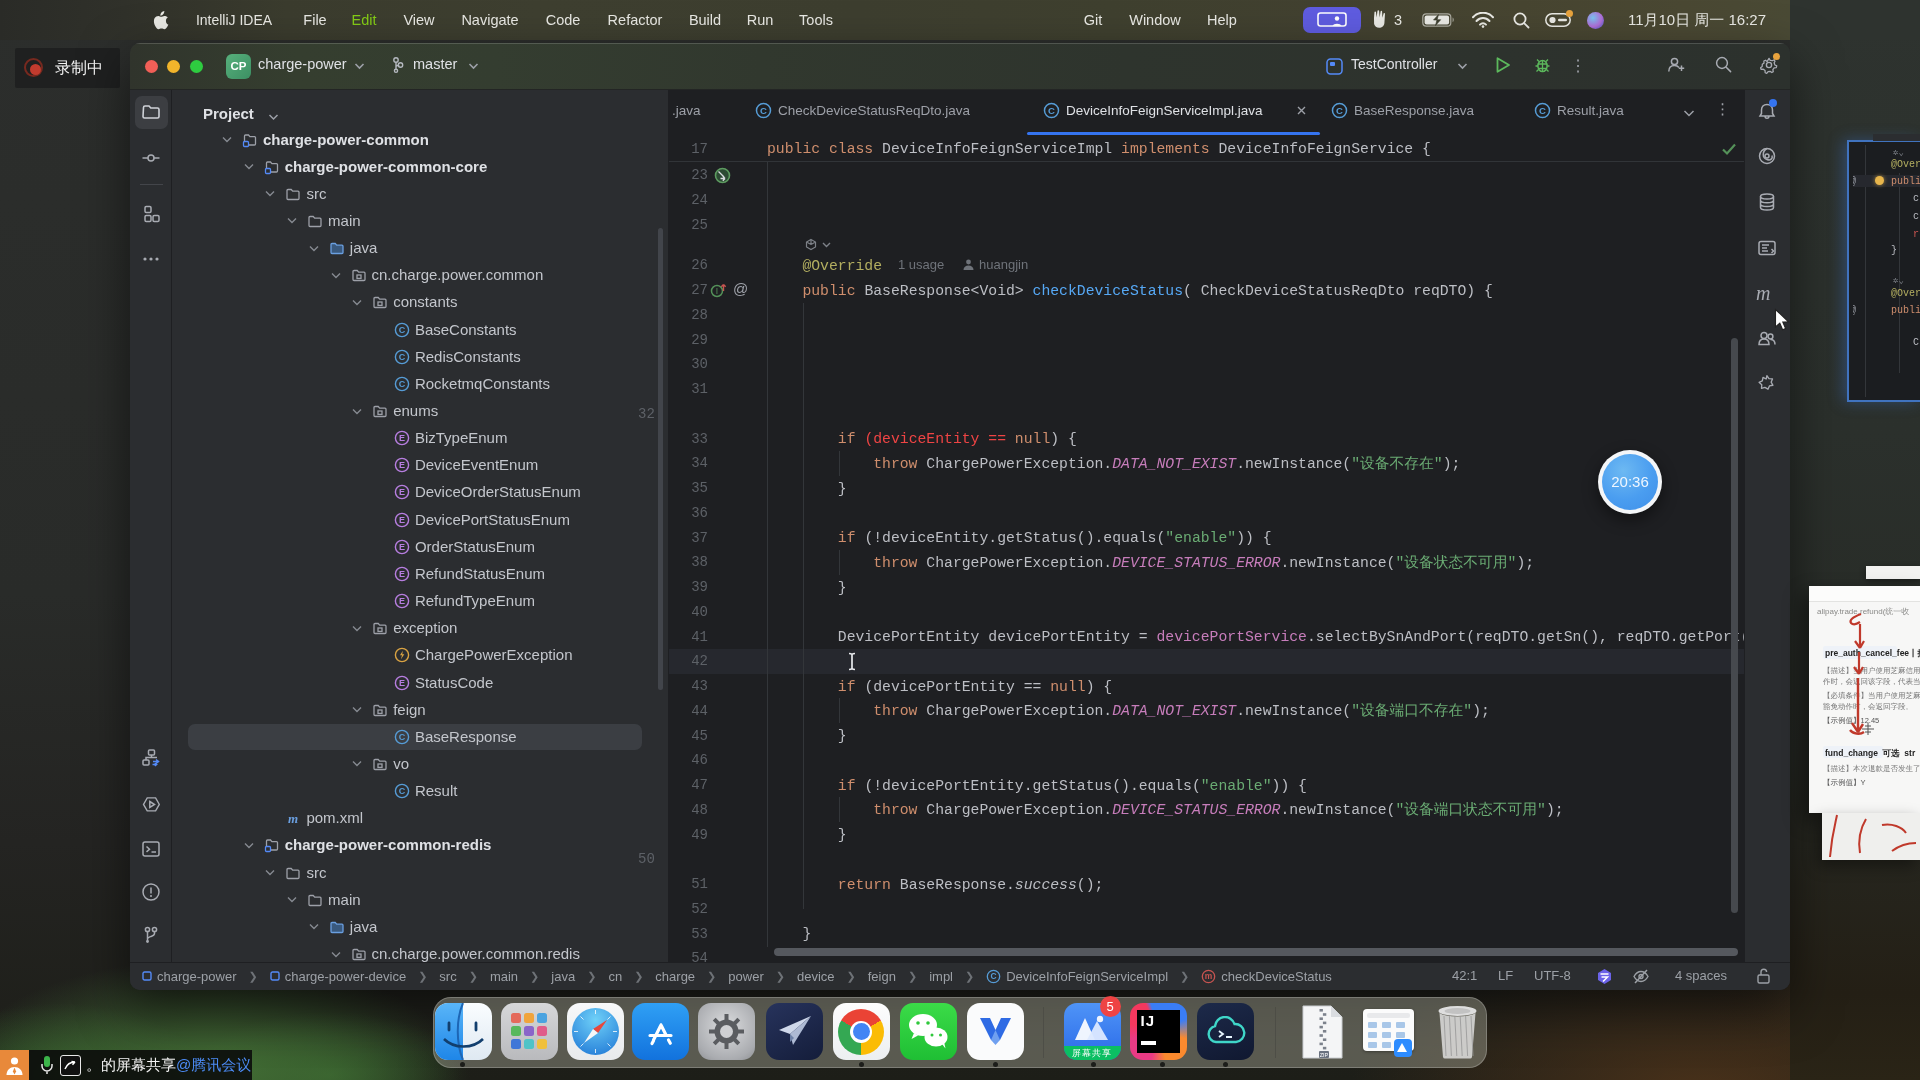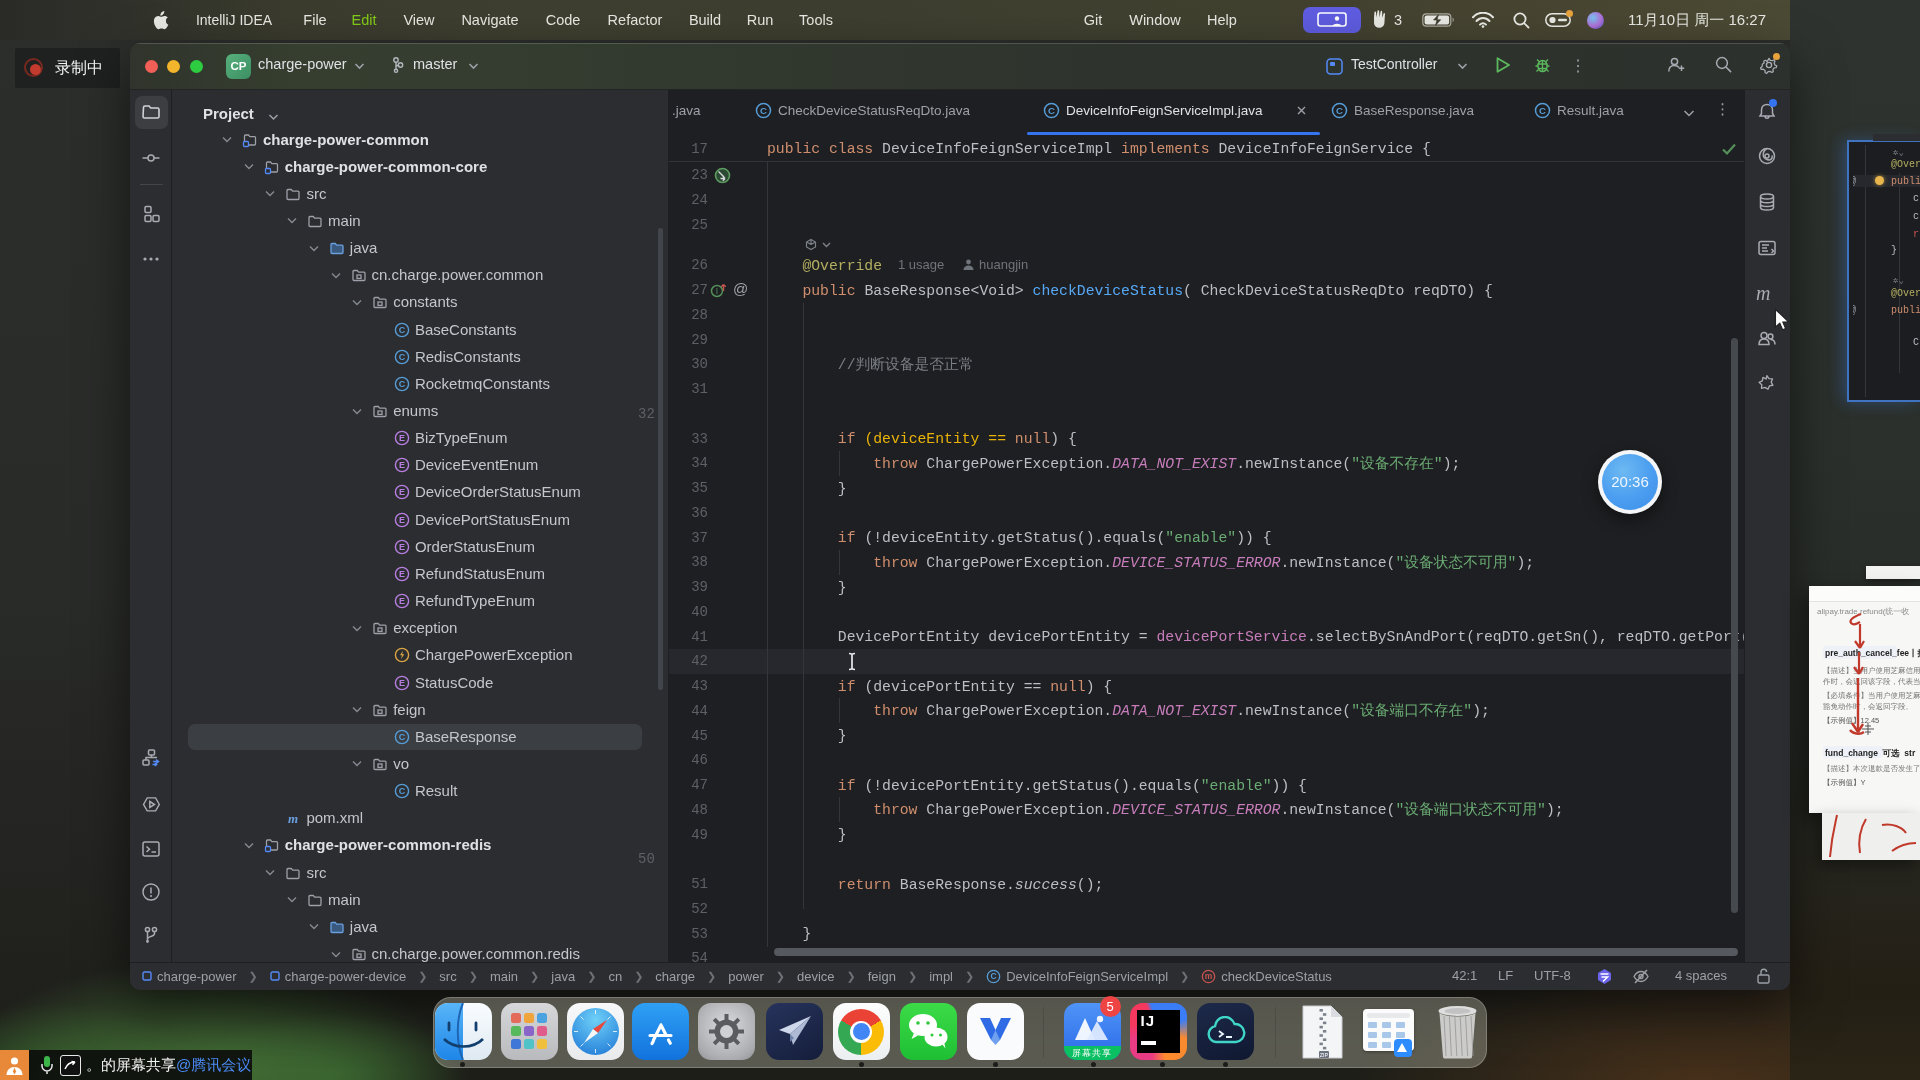--- a/index.html
+++ b/index.html
@@ -549,25 +549,22 @@
     <div class="abs" style="left:539px;top:118px;width:1075px;height:1px;background:#313438"></div>
     <div class="abs" style="left:539px;top:95.0px;width:1075px;height:22px;overflow:hidden">
       <pre class="abs mono" style="left:98px;top:1px;font-size:14.75px;line-height:20px;color:#bcbec4;white-space:pre"><span style="color:#cf8e6d">public class </span><span style="color:#bcbec4">DeviceInfoFeignServiceImpl </span><span style="color:#cf8e6d">implements </span><span style="color:#bcbec4">DeviceInfoFeignService {</span></pre>
     </div>
     <div class="abs" style="left:539px;top:211.8px;width:1075px;height:22px;overflow:hidden">
       <pre class="abs mono" style="left:98px;top:1px;font-size:14.75px;line-height:20px;color:#bcbec4;white-space:pre">    <span style="color:#b3ae60">@Override</span></pre>
     </div>
     <div class="abs" style="left:539px;top:236.5px;width:1075px;height:22px;overflow:hidden">
       <pre class="abs mono" style="left:98px;top:1px;font-size:14.75px;line-height:20px;color:#bcbec4;white-space:pre">    <span style="color:#cf8e6d">public </span><span style="color:#bcbec4">BaseResponse&lt;Void&gt; </span><span style="color:#56a8f5">checkDeviceStatus</span><span style="color:#bcbec4">( CheckDeviceStatusReqDto reqDTO) {</span></pre>
     </div>
-    <div class="abs" style="left:539px;top:310.8px;width:1075px;height:22px;overflow:hidden">
-      <pre class="abs mono" style="left:98px;top:1px;font-size:14.75px;line-height:20px;color:#bcbec4;white-space:pre">        <span style="color:#7a7e85">//判断设备是否正常</span></pre>
-    </div>
     <div class="abs" style="left:539px;top:385.0px;width:1075px;height:22px;overflow:hidden">
-      <pre class="abs mono" style="left:98px;top:1px;font-size:14.75px;line-height:20px;color:#bcbec4;white-space:pre">        <span style="color:#cf8e6d">if </span><span style="color:#eab308">(deviceEntity == </span><span style="color:#cf8e6d">null</span><span style="color:#bcbec4">) {</span></pre>
+      <pre class="abs mono" style="left:98px;top:1px;font-size:14.75px;line-height:20px;color:#bcbec4;white-space:pre">        <span style="color:#cf8e6d">if </span><span style="color:#ef4444">(deviceEntity == </span><span style="color:#cf8e6d">null</span><span style="color:#bcbec4">) {</span></pre>
     </div>
     <div class="abs" style="left:539px;top:409.8px;width:1075px;height:22px;overflow:hidden">
       <pre class="abs mono" style="left:98px;top:1px;font-size:14.75px;line-height:20px;color:#bcbec4;white-space:pre">            <span style="color:#cf8e6d">throw </span><span style="color:#bcbec4">ChargePowerException.</span><span style="color:#c77dbb;font-style:italic">DATA_NOT_EXIST</span><span style="color:#bcbec4">.newInstance(</span><span style="color:#6aab73">"设备不存在"</span><span style="color:#bcbec4">);</span></pre>
     </div>
     <div class="abs" style="left:539px;top:434.5px;width:1075px;height:22px;overflow:hidden">
       <pre class="abs mono" style="left:98px;top:1px;font-size:14.75px;line-height:20px;color:#bcbec4;white-space:pre">        }</pre>
     </div>
     <div class="abs" style="left:539px;top:484.0px;width:1075px;height:22px;overflow:hidden">
       <pre class="abs mono" style="left:98px;top:1px;font-size:14.75px;line-height:20px;color:#bcbec4;white-space:pre">        <span style="color:#cf8e6d">if </span><span style="color:#bcbec4">(!deviceEntity.getStatus().equals(</span><span style="color:#6aab73">"enable"</span><span style="color:#bcbec4">)) {</span></pre>
     </div>

